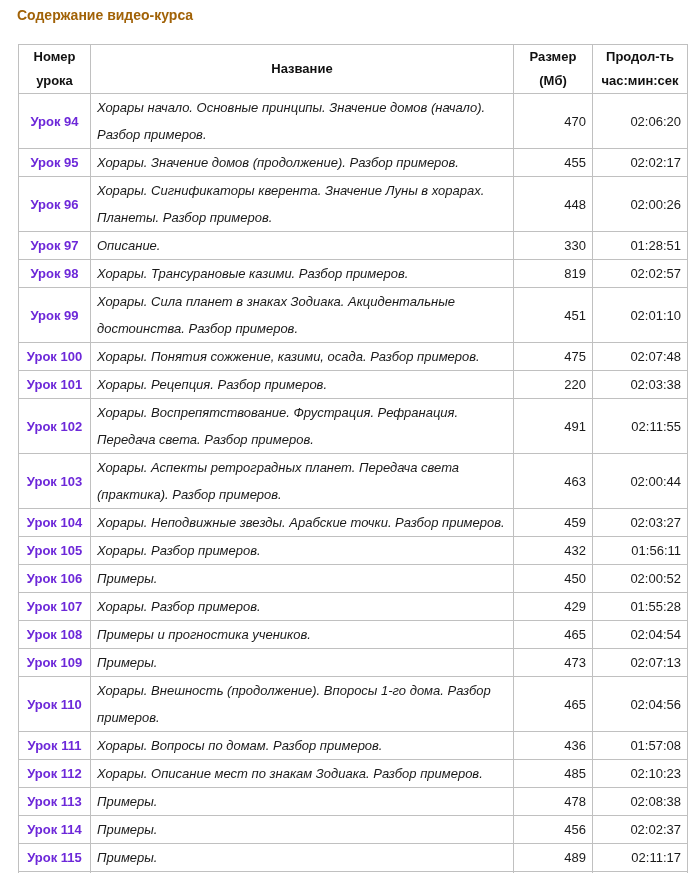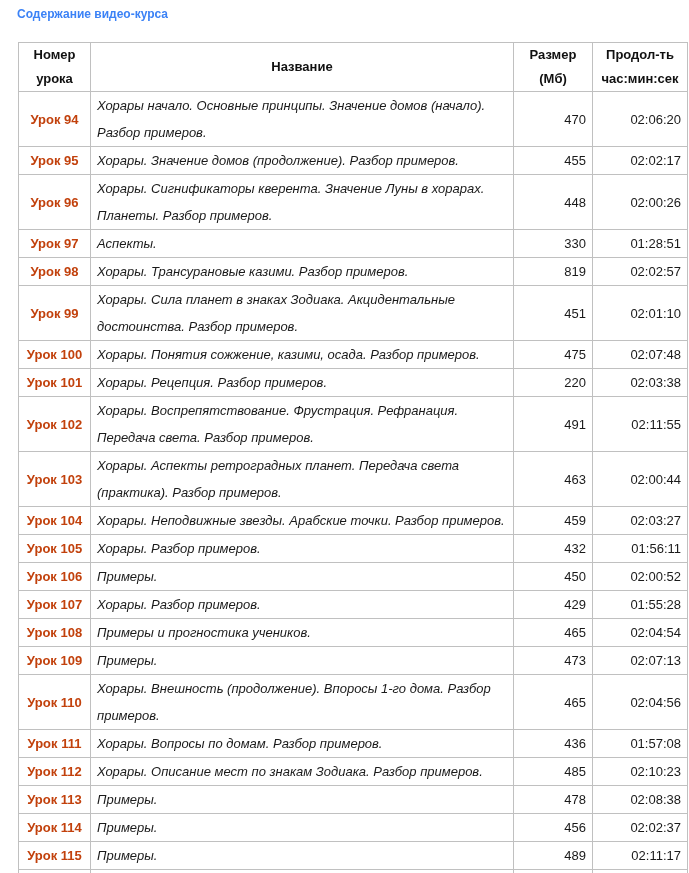--- a/index.html
+++ b/index.html
@@ -8,24 +8,24 @@
     background: #ffffff;
     font-family: "Liberation Sans", "DejaVu Sans", sans-serif;
     color: #1a1a1a;
   }
   .page {
     width: 689px;
     min-height: 873px;
     padding-top: 7px;
   }
   .doc-title {
-    font-size: 12px;
+    font-size: 14px;
     font-weight: bold;
     margin: 0 0 21px 17px;
-    color: #3b82f6;
+    color: #a16207;
   }
   table.toc {
     border-collapse: collapse;
     margin-left: 18px;
     width: 669px;
     table-layout: fixed;
     font-size: 13px;
   }
   table.toc col.c-num  { width: 72px; }
   table.toc col.c-name { width: 423px; }
@@ -44,21 +44,21 @@
     color: #111;
   }
   table.toc td {
     line-height: 27px;
     padding: 0 6px;
   }
   td.lesson {
     font-weight: bold;
     text-align: center;
     white-space: nowrap;
-    color: #c2410c;
+    color: #6d28d9;
   }
   td.name {
     text-align: left;
     font-style: italic;
   }
   td.size, td.dur {
     text-align: right;
     white-space: nowrap;
   }
 </style>
@@ -110,21 +110,21 @@
 
     <tr>
       <td class="lesson">Урок 96</td>
       <td class="name">Хорары. Сигнификаторы кверента. Значение Луны в хорарах. Планеты. Разбор примеров.</td>
       <td class="size">448</td>
       <td class="dur">02:00:26</td>
     </tr>
 
     <tr>
       <td class="lesson">Урок 97</td>
-      <td class="name">Аспекты.</td>
+      <td class="name">Описание.</td>
       <td class="size">330</td>
       <td class="dur">01:28:51</td>
     </tr>
 
     <tr>
       <td class="lesson">Урок 98</td>
       <td class="name">Хорары. Трансурановые казими. Разбор примеров.</td>
       <td class="size">819</td>
       <td class="dur">02:02:57</td>
     </tr>

